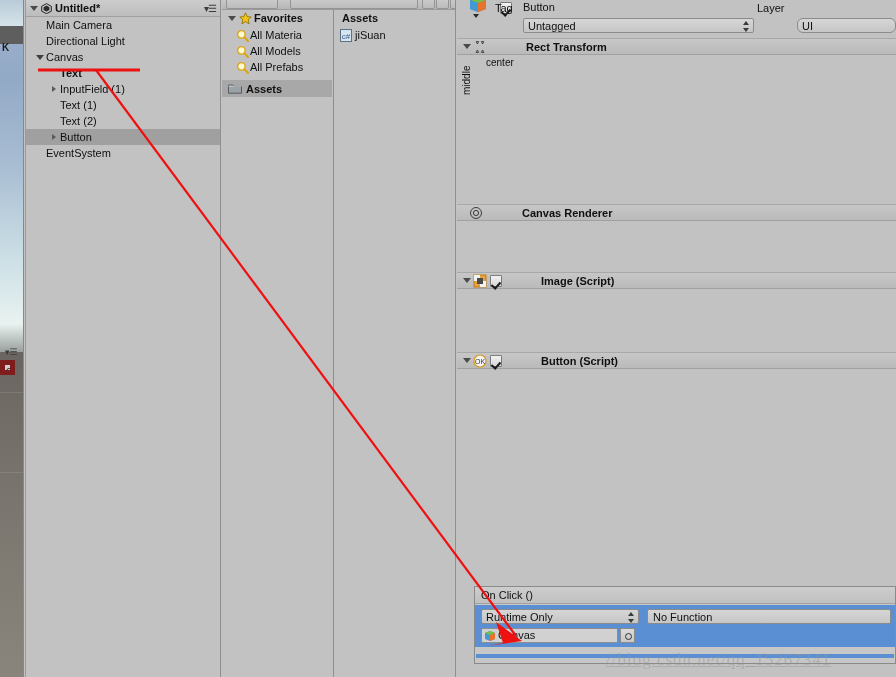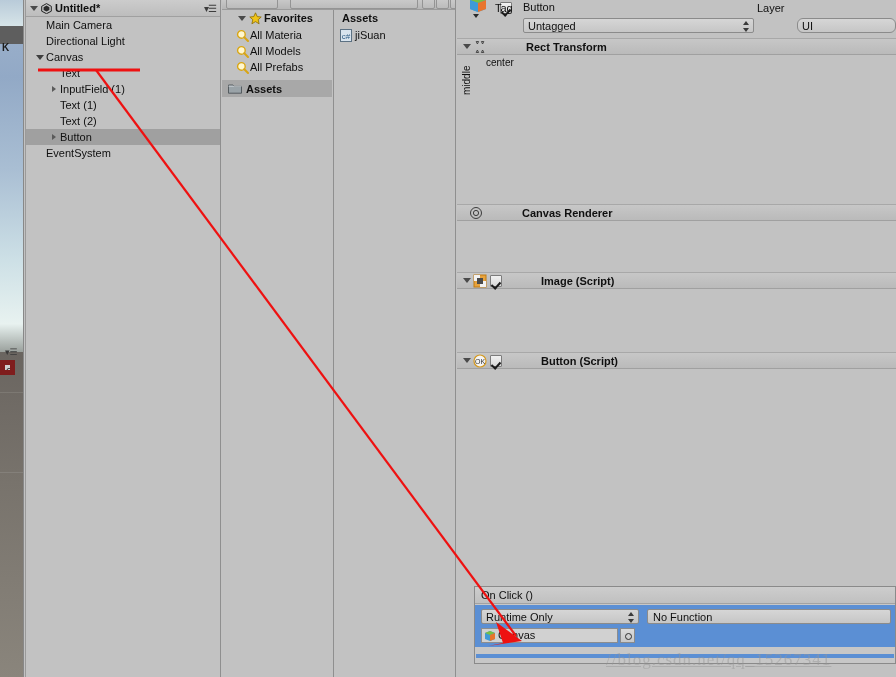--- a/index.html
+++ b/index.html
@@ -119,21 +119,21 @@
     background: linear-gradient(#d2d2d2, #bcbcbc);
     border: 1px solid #949494; border-radius: 2px;
   }
   #proj-left { position: absolute; left: 0; top: 10px; width: 110px; height: 667px; }
   #proj-right { position: absolute; left: 111px; top: 10px; width: 122px; height: 667px;
                 border-left: 1px solid #8f8f8f; }
   .proj-head {
     height: 17px; line-height: 17px; font-weight: bold; font-size: 11px;
     display: flex; align-items: center; white-space: nowrap;
   }
-  #fav-head { padding-left: 16px; align-items: center; }
+  #fav-head { padding-left: 6px; align-items: center; }
   #assets-head { padding-left: 8px; }
   .star {
     width: 13px; height: 13px; flex: none; margin-right: 2px; position: relative; top: 0px;
   }
   .fav-row {
     height: 16px; line-height: 16px; display: flex; align-items: center;
     padding-left: 14px; white-space: nowrap; overflow: hidden; font-size: 11px;
   }
   .magnifier { width: 13px; height: 13px; flex: none; margin-right: 1px; }
   #assets-folder-row {
@@ -289,21 +289,21 @@
         <div class="hrow" style="padding-left: 8px;">
           <span class="tri-slot"></span>
           <span class="hlabel">Directional Light</span>
         </div>
         <div class="hrow" style="padding-left: 8px;">
           <span class="tri-slot">
             <span class="tri-down"></span>
           </span>
           <span class="hlabel">Canvas</span>
         </div>
-        <div class="hrow" style="padding-left: 22px;">
+        <div class="hrow" style="padding-left: 22px; font-weight: bold;">
           <span class="tri-slot"></span>
           <span class="hlabel">Text</span>
         </div>
         <div class="hrow" style="padding-left: 22px;">
           <span class="tri-slot">
             <span class="tri-right"></span>
           </span>
           <span class="hlabel">InputField (1)</span>
         </div>
         <div class="hrow" style="padding-left: 22px;">

